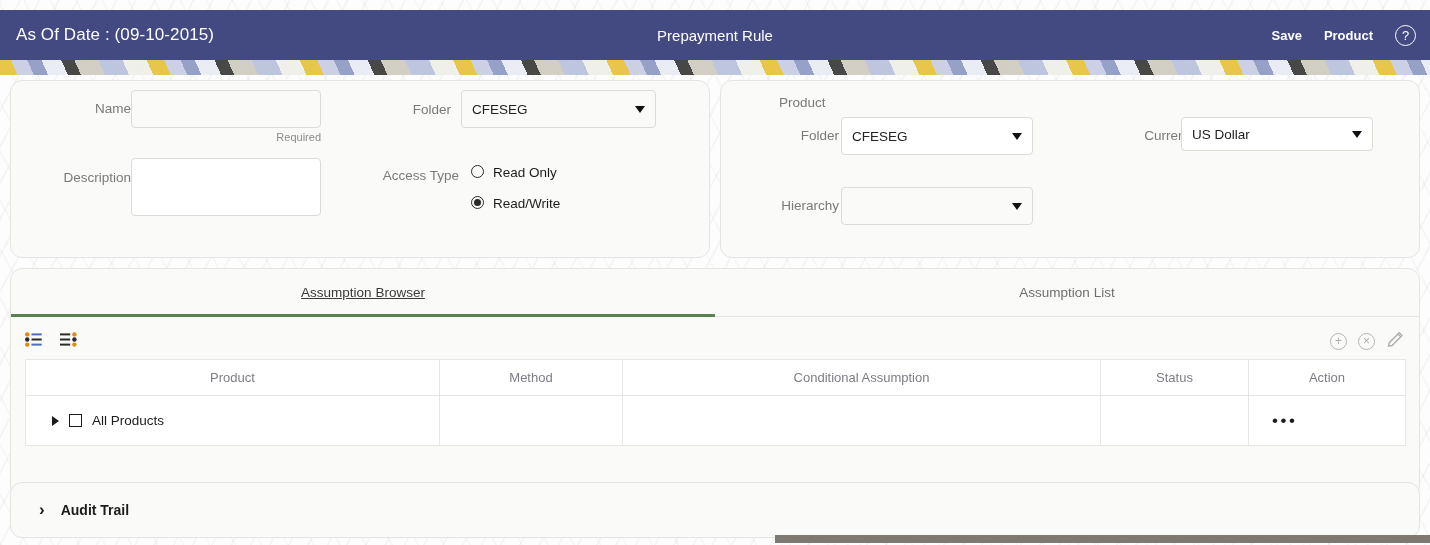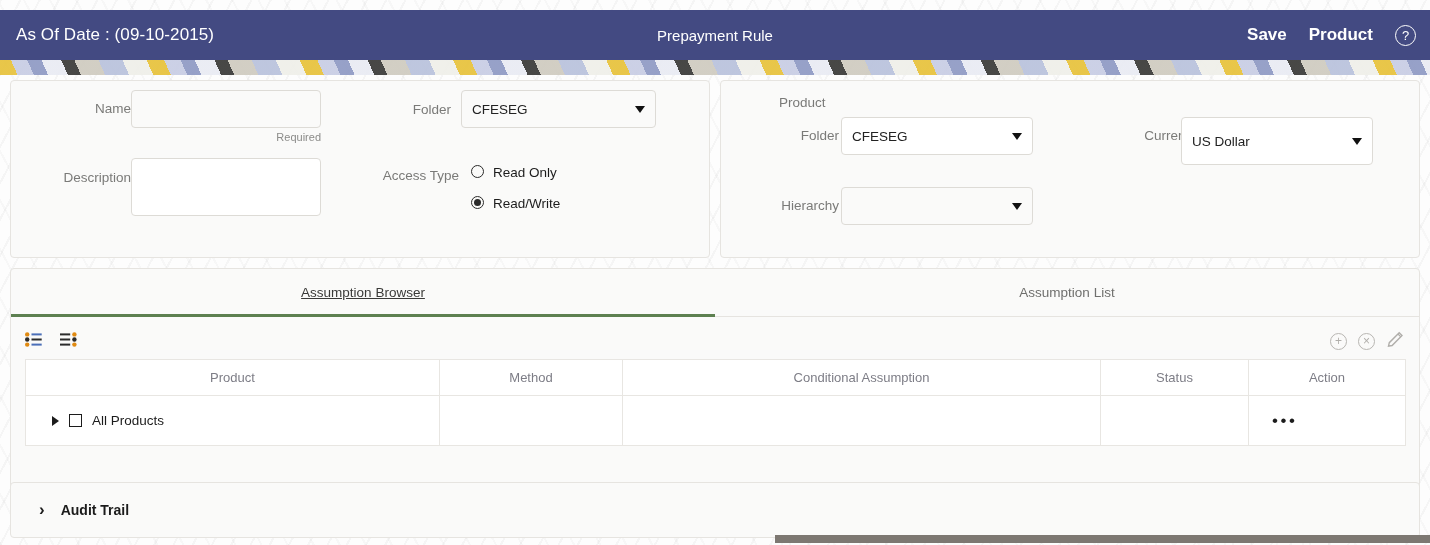--- a/index.html
+++ b/index.html
@@ -44,21 +44,21 @@
     text-align: center;
     font-size: 15px;
     pointer-events: none;
   }
   #appbar .actions {
     margin-left: auto; margin-right: 14px;
     display: flex; align-items: center; gap: 22px;
     z-index: 2;
   }
   #appbar .actions .act {
-    font-size: 17px; font-weight: bold;
+    font-size: 13px; font-weight: bold;
     cursor: pointer; white-space: nowrap;
   }
   .help-ico {
     width: 21px; height: 21px; border-radius: 50%;
     border: 1.6px solid #ffffff;
     display: flex; align-items: center; justify-content: center;
     font-size: 13px; line-height: 1; cursor: pointer;
   }
 
   
@@ -76,21 +76,21 @@
         #b9c2dc 96px, #b9c2dc 118px,
         #efefe9 118px, #efefe9 140px);
     opacity: .93;
   }
 
   
   .card {
     position: absolute;
     background: #fafaf9;
     border: 1px solid #e6e4e0;
-    border-radius: 4px;
+    border-radius: 12px;
   }
 
   .fld-label {
     color: #7a7a78;
     font-size: 13.5px;
     text-align: right;
     position: absolute;
   }
   .sect-label {
     color: #7a7a78;
@@ -315,21 +315,21 @@
       <span class="caret"></span>
     </div>
 
     <div class="fld-label" style="left:0px; top:117px; width:118px;">Hierarchy</div>
     <div class="selbox grey" style="left:120px; top:106px; width:192px; height:38px;">
       <span></span>
       <span class="caret"></span>
     </div>
 
     <div class="fld-label" style="left:360px; top:47px; width:118px;">Currency</div>
-    <div class="selbox" style="left:460px; top:36px; width:192px; height:48px;">
+    <div class="selbox" style="left:460px; top:36px; width:192px; height:34px;">
       <span>US Dollar</span>
       <span class="caret"></span>
     </div>
   </div>
 
   <div class="card" id="tabscard">
 
     <div id="tabs">
       <div class="tab active">
         <span>Assumption Browser</span>

